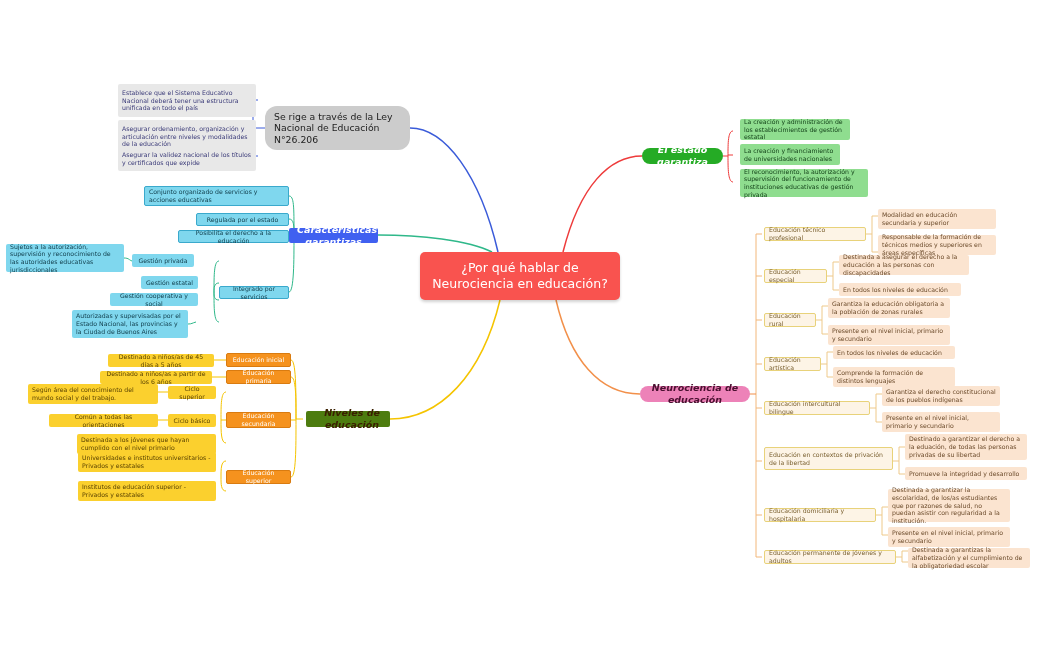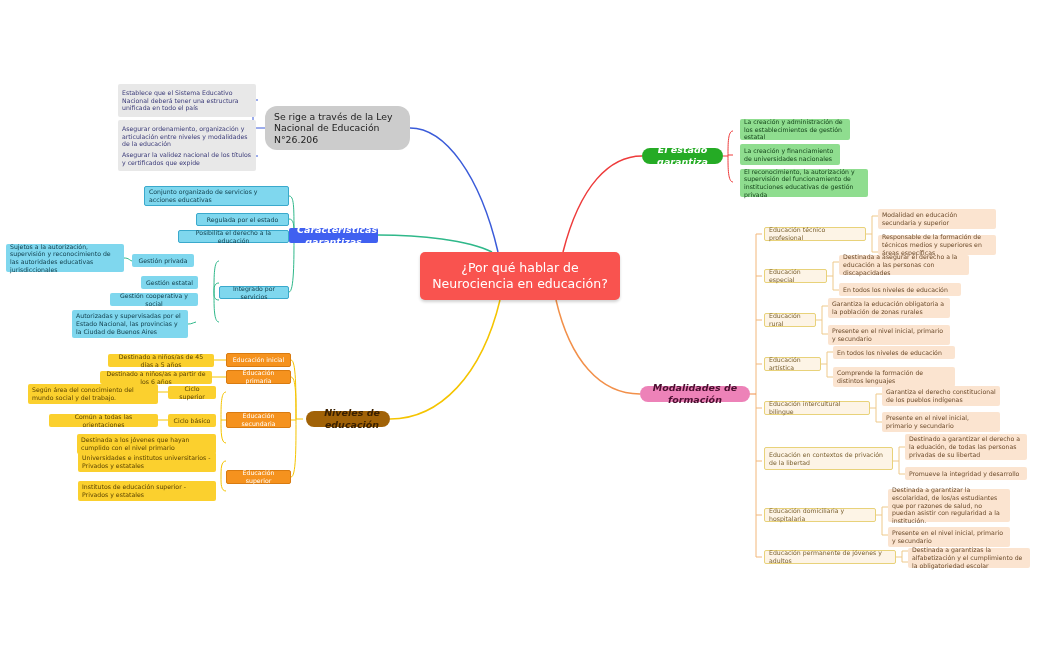--- a/index.html
+++ b/index.html
@@ -16,21 +16,21 @@
            text-align:center;justify-content:center;padding:6px 10px;
            box-shadow:0 2px 3px rgba(0,0,0,.18);}
 
   
   .head{font-size:9.5px;font-weight:bold;text-align:center;justify-content:center;
         padding:3px 8px;font-style:italic;}
   .head-grey{background:#cccccc;color:#222;border-radius:12px;font-weight:normal;
              font-size:9.3px;text-align:left;justify-content:flex-start;padding:5px 9px;}
   .head-blue{background:#4060f0;color:#fff;border-radius:2px;}
   .head-green{background:#25ab25;color:#fff;border-radius:14px;}
-  .head-orange{background:#a16207;color:#3a2000;border-radius:8px;padding-left:16px;}
+  .head-orange{background:#4d7c0f;color:#3a2000;border-radius:2px;padding-left:16px;}
   .head-pink{background:#ed82b8;color:#4a1030;border-radius:14px;}
 
   
   .lf{font-size:6.2px;border-radius:2px;padding:3px 4px;}
   .lf-grey{background:#e8e8e8;color:#3a3a78;}
   .lf-blue{background:#7fd7ee;color:#13414f;}
   .lf-blue2{background:#7fd7ee;color:#13414f;border:1px solid #3aa9cc;}
   .lf-green{background:#8fdd8f;color:#14431a;}
   .lf-yellow{background:#fbd02e;color:#5b4300;}
   .lf-orange{background:#f5921e;color:#fff;border:1px solid #d97b10;text-align:center;
@@ -205,21 +205,21 @@
     <span>Común a todas las orientaciones</span>
   </div>
   <div class="node lf lf-yellow" style="left:78px;top:452px;width:138px;height:20px;">
     <span>Universidades e institutos universitarios - Privados y estatales</span>
   </div>
   <div class="node lf lf-yellow" style="left:78px;top:481px;width:138px;height:20px;">
     <span>Institutos de educación superior - Privados y estatales</span>
   </div>
 
   <div class="node head head-pink" style="left:640px;top:386px;width:110px;height:16px;">
-    <span>Modalidades de formación</span>
+    <span>Neurociencia de educación</span>
   </div>
 
   <div class="node lf lf-peachb" style="left:764px;top:227px;width:102px;height:14px;">
     <span>Educación técnico profesional</span>
   </div>
   <div class="node lf lf-peach" style="left:878px;top:209px;width:118px;height:20px;">
     <span>Modalidad en educación secundaria y superior</span>
   </div>
   <div class="node lf lf-peach" style="left:878px;top:235px;width:118px;height:20px;">
     <span>Responsable de la formación de técnicos medios y superiores en áreas específicas</span>

